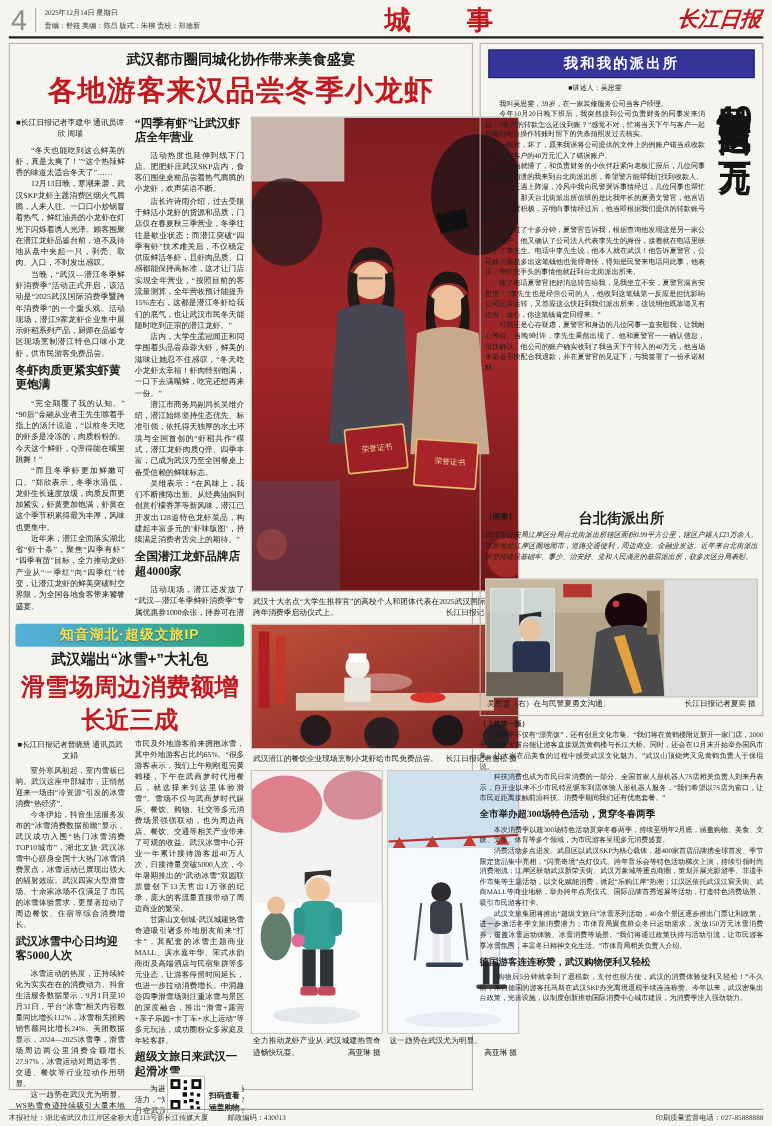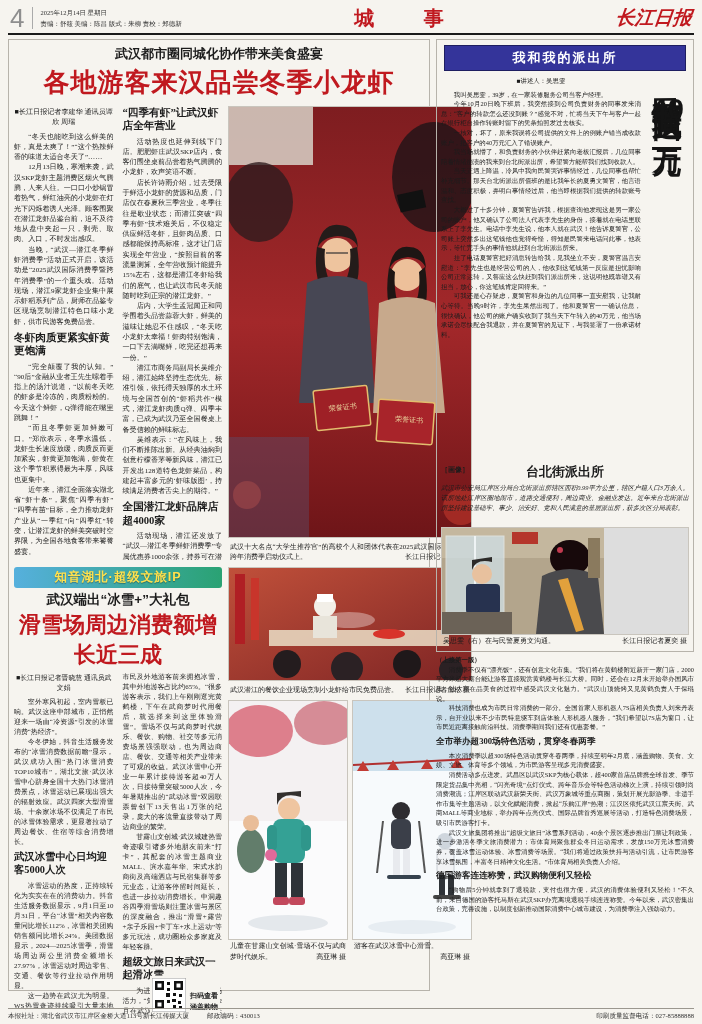--- a/index.html
+++ b/index.html
@@ -8,21 +8,21 @@
     background:#f6f4ef;color:#1c1c1c;
     font-family:"Liberation Serif","DejaVu Serif",serif;
   }
   .page{position:absolute;inset:0;padding:3px 8px 0;box-sizing:border-box}
 
   
   .hd{display:flex;align-items:center;height:30px;border-bottom:2px solid #1b1b1b}
   .pagenum{font:26px "Liberation Sans","DejaVu Sans",sans-serif;color:#8e8e8e;padding:0 8px 0 2px}
   .dateblk{border-left:1px solid #aaa;padding-left:7px;font-size:6.5px;line-height:1.7;color:#333;white-space:nowrap}
   .section-title{flex:1;text-align:center;color:#c0191f;font-family:"Liberation Sans","DejaVu Sans",sans-serif;
-    font-weight:bold;font-size:20px;letter-spacing:22px;text-indent:22px}
+    font-weight:bold;font-size:24px;letter-spacing:22px;text-indent:22px}
   .masthead{color:#c0191f;font-size:19px;font-weight:bold;font-style:italic;transform:skewX(-6deg);white-space:nowrap;padding-right:2px}
 
   
   .content{display:flex;gap:6px;margin-top:4px;height:952px}
   .left-zone{width:422px;border:1px solid #b7b3ab;padding:4px 5px;box-sizing:border-box}
   .right-zone{flex:1;display:flex;flex-direction:column}
 
   
   .story1-head{text-align:center;padding:1px 0 3px}
   .kicker1{font:bold 13px "Liberation Sans","DejaVu Sans",sans-serif;color:#1c1c1c}
@@ -260,21 +260,21 @@
                   <rect x="46" y="162" width="12" height="34" fill="#2e3338"></rect>
                   <rect x="62" y="162" width="12" height="34" fill="#2e3338"></rect>
                   <rect x="44" y="196" width="16" height="8" rx="3" fill="#c2485c"></rect>
                   <rect x="60" y="196" width="16" height="8" rx="3" fill="#c2485c"></rect>
                   <ellipse cx="22" cy="150" rx="14" ry="22" fill="#3c5e46" opacity=".8"></ellipse>
                   <circle cx="22" cy="122" r="8" fill="#e9bd98"></circle>
                   <ellipse cx="59" cy="222" rx="40" ry="8" fill="#e4e8ec"></ellipse>
                 </svg>
               </div>
               <div class="caption">
-                <span>儿童在甘露山文创城·雪场不仅与武商梦时代娱乐。</span>
+                <span>全力推动龙虾产业从·武汉城建热雪奇迹畅快玩耍。</span>
                 <span class="credit">高亚琳 摄</span>
               </div>
             </div>
             <div class="photo-cell">
               <div class="photo">
                 <svg width="118" height="238" viewBox="0 0 118 238">
                   <rect width="118" height="238" fill="#eef4f8"></rect>
                   <rect x="0" y="0" width="118" height="70" fill="#cde0ec"></rect>
                   <line x1="0" y1="64" x2="118" y2="58" stroke="#b03030" stroke-width="2"></line>
                   <path d="M10 60 l6 10 l-12 0 z M40 59 l6 10 l-12 0 z M74 58 l6 10 l-12 0 z M104 57 l6 10 l-12 0 z" fill="#c23b34"></path>
@@ -288,21 +288,21 @@
                   <rect x="34" y="174" width="34" height="4" rx="2" fill="#36424e"></rect>
                   <circle cx="92" cy="140" r="8" fill="#cfd6dd"></circle>
                   <rect x="84" y="148" width="17" height="26" rx="5" fill="#f2f3f5" stroke="#c6ccd2"></rect>
                   <rect x="86" y="174" width="6" height="20" fill="#2f3338"></rect>
                   <rect x="95" y="174" width="6" height="20" fill="#2f3338"></rect>
                   <rect x="80" y="194" width="28" height="4" rx="2" fill="#444"></rect>
                   <ellipse cx="59" cy="226" rx="44" ry="7" fill="#e7edf2"></ellipse>
                 </svg>
               </div>
               <div class="caption">
-                <span>游客在武汉冰雪中心滑雪。</span>
+                <span>这一趋势在武汉尤为明显。</span>
                 <span class="credit">高亚琳 摄</span>
               </div>
             </div>
           </div>
         </div>
       </div>
     </div>
 
     <div class="right-zone">
       <div class="police-box">

